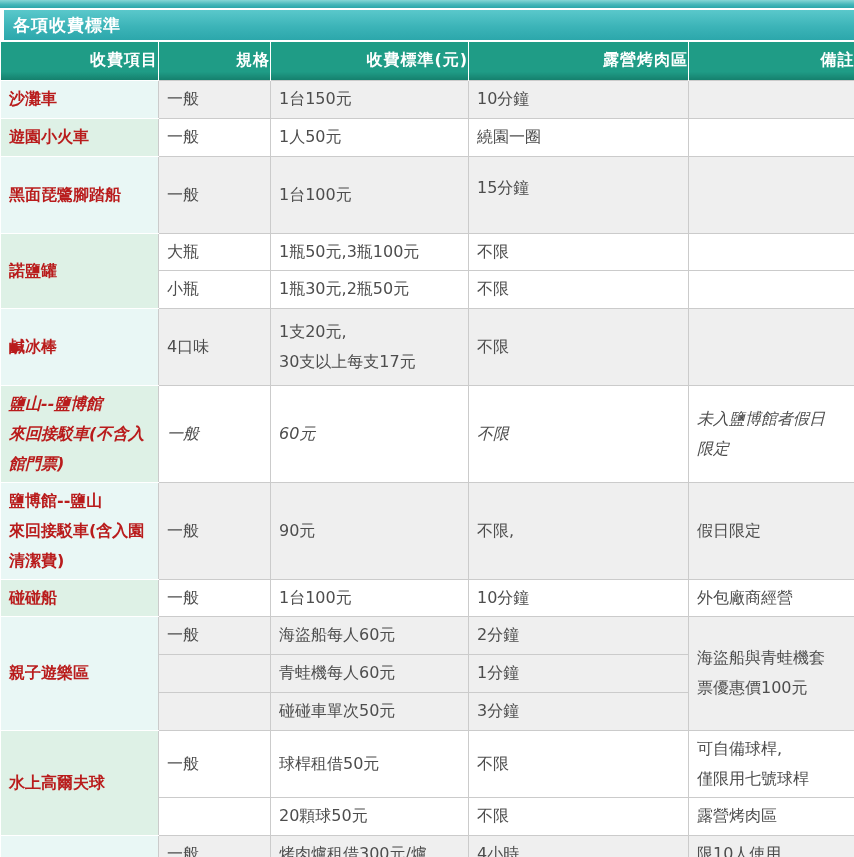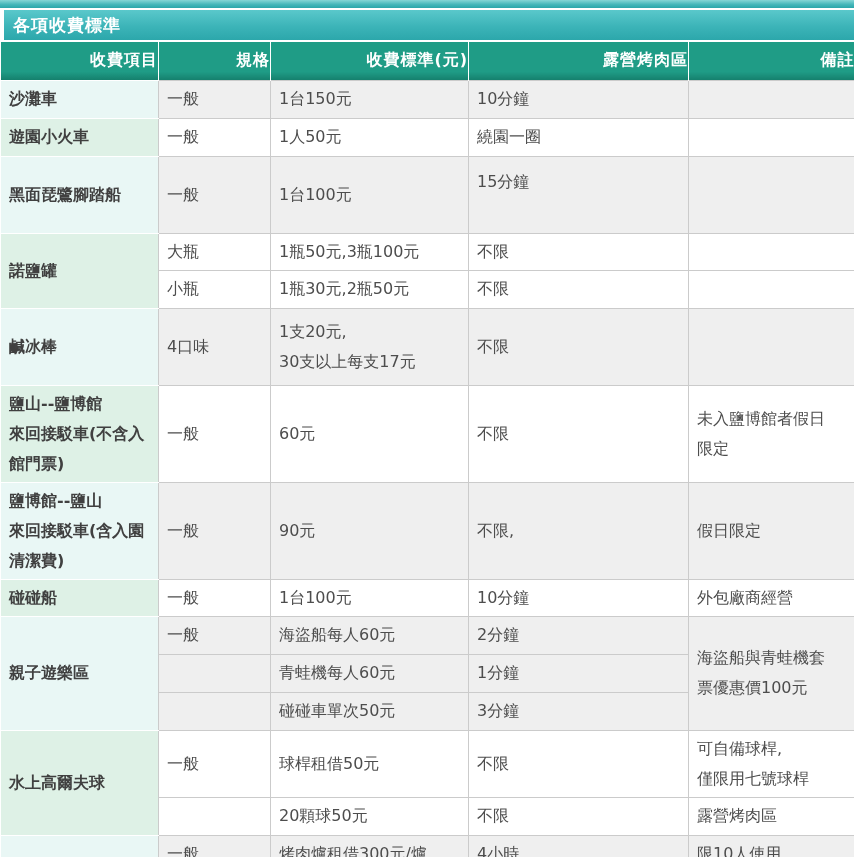--- a/index.html
+++ b/index.html
@@ -20,30 +20,30 @@
     color:#ffffff;font-size:16px;font-weight:bold;height:29px;
     border-left:1px solid #ffffff;padding:0;text-align:right;letter-spacing:1px;
   }
   th:first-child{border-left:none;}
   td{
     border:1px solid #cbcbcb;font-size:16px;color:#4d4d4d;
     padding:3px 8px;line-height:30px;vertical-align:middle;
     white-space:pre-line;overflow:hidden;text-align:left;
   }
   td.c1{
-    font-weight:bold;color:#404040;
+    font-weight:bold;color:#b91c1c;
     border-top-color:#ffffff;border-bottom-color:#ffffff;border-left-color:#ffffff;
   }
   td.cyan{background:#e9f7f5;}
   td.green{background:#def1e6;}
   td.g{background:#efefef;}
   td.w{background:#ffffff;}
-  td.va-top{vertical-align:top;padding-top:10px;}
+  td.va-top{vertical-align:top;padding-top:16px;}
   tr.h37{height:37px;} tr.h38{height:38px;} tr.h60{height:60px;}
-  tr.h64{height:64px;} tr.h65{height:77px;} tr.h95{height:95px;} tr.h98{height:70px;}
+  tr.h64{height:64px;} tr.h65{height:77px;} tr.h95{height:95px;font-style:italic;} tr.h98{height:70px;}
 </style>
 </head>
 <body>
 
 <div class="top-strip"></div>
 
 <div class="title-bar">
   <span>各項收費標準</span>
 </div>
 

